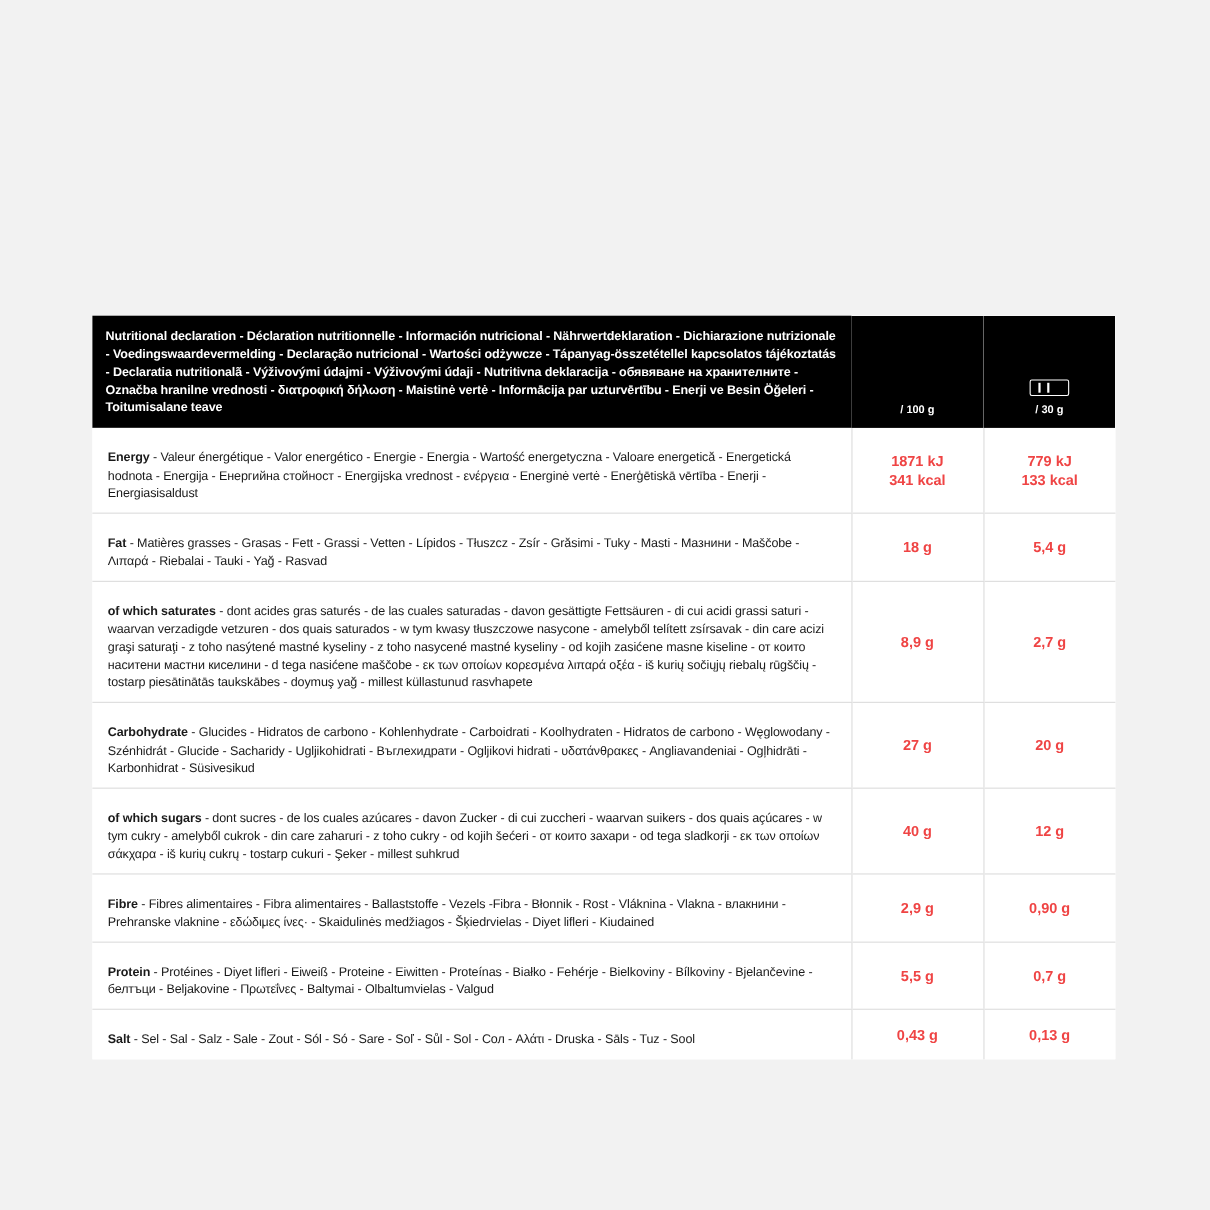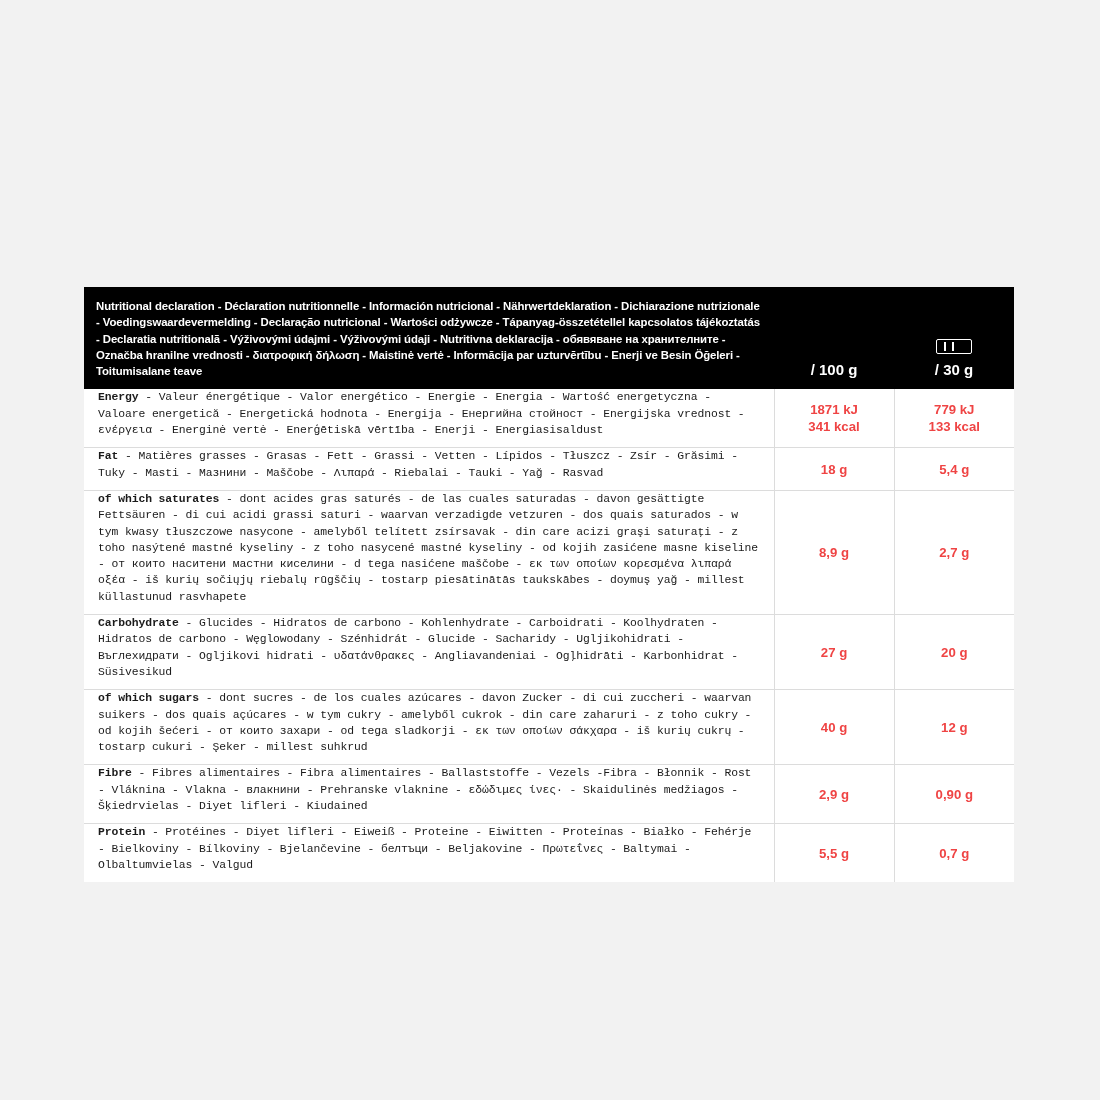--- a/index.html
+++ b/index.html
@@ -41,21 +41,21 @@
   .head-langs {
     font-size: 11.4px;
     line-height: 16.3px;
     text-align: left;
     padding: 11px 12px 10px 12px;
     font-weight: bold;
     color: #ffffff;
     letter-spacing: -0.1px;
   }
   .head-col {
-    font-size: 15px;
+    font-size: 10px;
     font-weight: bold;
     color: #ffffff;
     text-align: center;
     padding: 0 0 11px 0;
     position: relative;
     height: 100%;
   }
   .bar-icon {
     display: block;
     width: 34px;
@@ -86,24 +86,23 @@
     border-bottom: 1px solid #dcdcdc;
     vertical-align: middle;
     background: #ffffff;
   }
   tbody tr:last-child td { border-bottom: none; }
 
   td.label {
     font-size: 11.4px;
     line-height: 16.3px;
     color: #1a1a1a;
-    padding: 0 14px 9px 14px;
+    padding: 19px 14px 9px 14px;
     text-align: left;
     letter-spacing: -0.1px;
-    font-family: Liberation Mono, monospace;
   }
   td.val {
     font-size: 13.2px;
     font-weight: bold;
     color: #ef4444;
     text-align: center;
     padding: 6px 4px;
     border-left: 1px solid #dcdcdc;
     white-space: nowrap;
   }
@@ -170,16 +169,21 @@
           <tr>
             <td class="label"><span class="nutrient-name">Fibre</span><span> - Fibres alimentaires - Fibra alimentaires - Ballaststoffe - Vezels -Fibra - Błonnik - Rost - Vláknina - Vlakna - влакнини - Prehranske vlaknine - εδώδιμες ίνες· - Skaidulinės medžiagos - Šķiedrvielas - Diyet lifleri - Kiudained</span></td>
             <td class="val"><span>2,9 g</span></td>
             <td class="val"><span>0,90 g</span></td>
           </tr>
           <tr>
             <td class="label"><span class="nutrient-name">Protein</span><span> - Protéines - Diyet lifleri - Eiweiß - Proteine - Eiwitten - Proteínas - Białko - Fehérje - Bielkoviny - Bílkoviny - Bjelančevine - белтъци - Beljakovine - Πρωτεΐνες - Baltymai - Olbaltumvielas - Valgud</span></td>
             <td class="val"><span>5,5 g</span></td>
             <td class="val"><span>0,7 g</span></td>
           </tr>
+          <tr>
+            <td class="label"><span class="nutrient-name">Salt</span><span> - Sel - Sal - Salz - Sale - Zout - Sól - Só - Sare - Soľ - Sůl - Sol - Сол - Αλάτι - Druska - Sāls - Tuz - Sool</span></td>
+            <td class="val"><span>0,43 g</span></td>
+            <td class="val"><span>0,13 g</span></td>
+          </tr>
         </tbody>
     </table>
   </div>
 </div>
 
 </body></html>

